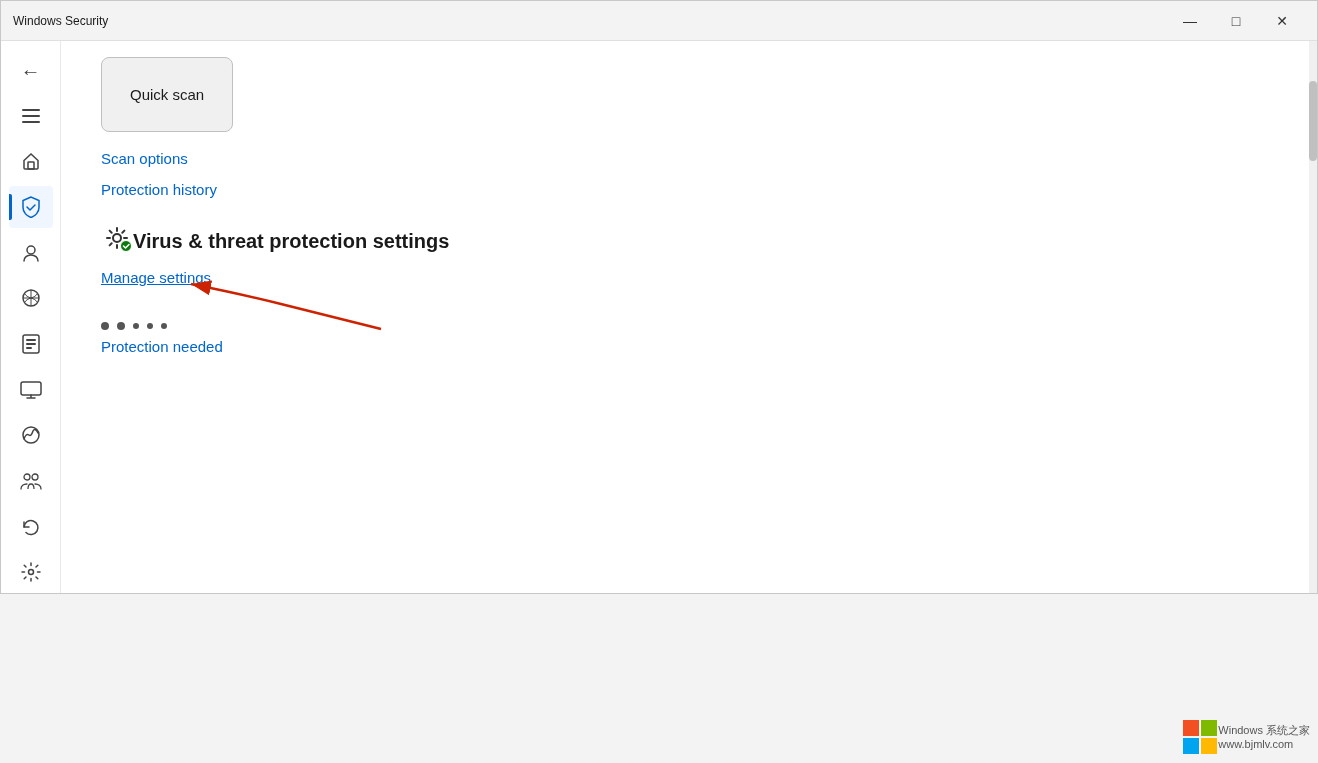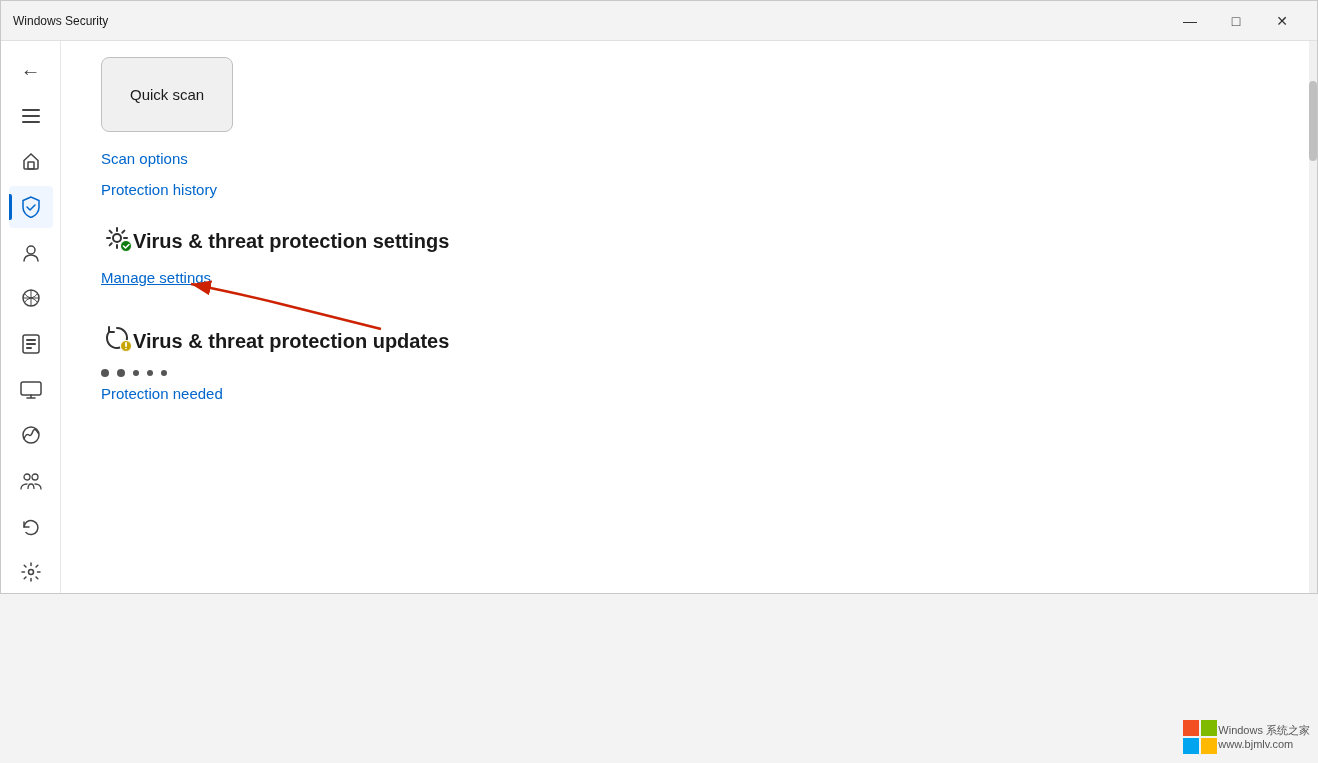--- a/index.html
+++ b/index.html
@@ -344,35 +344,20 @@
                 <polygon points="0 0, 8 3, 0 6" fill="#cc2200"></polygon>
               </marker>
             </defs>
             <path d="M 200 65 Q 160 55 100 40 Q 60 30 10 20" stroke="#cc2200" stroke-width="2.5" fill="none" marker-end="url(#arrowhead)"></path>
           </svg>
         </div>
       </div>
 
       
       <div class="section">
-        <div class="section-header">
-          <span class="section-icon">
-            <svg width="32" height="32" viewBox="0 0 32 32" fill="none">
-
-              <path d="M16 6A10 10 0 1 1 8 10" stroke="#333" stroke-width="2" stroke-linecap="round" fill="none"></path>
-              <path d="M8 5v5h5" stroke="#333" stroke-width="2" stroke-linecap="round" stroke-linejoin="round" fill="none"></path>
-
-              <circle cx="25" cy="24" r="6" fill="white"></circle>
-              <circle cx="25" cy="24" r="5.5" fill="#c7a500" stroke="white" stroke-width="1"></circle>
-              <path d="M25 21v3" stroke="white" stroke-width="1.8" stroke-linecap="round"></path>
-              <circle cx="25" cy="26.5" r="0.8" fill="white"></circle>
-            </svg>
-          </span>
-          <span class="section-title">Virus &amp; threat protection updates</span>
-        </div>
 
         <div class="loading-dots">
           <span class="dot"></span>
           <span class="dot"></span>
           <span class="dot dot-small"></span>
           <span class="dot dot-small"></span>
           <span class="dot dot-small"></span>
         </div>
 
         <a class="nav-link">Protection needed</a>

